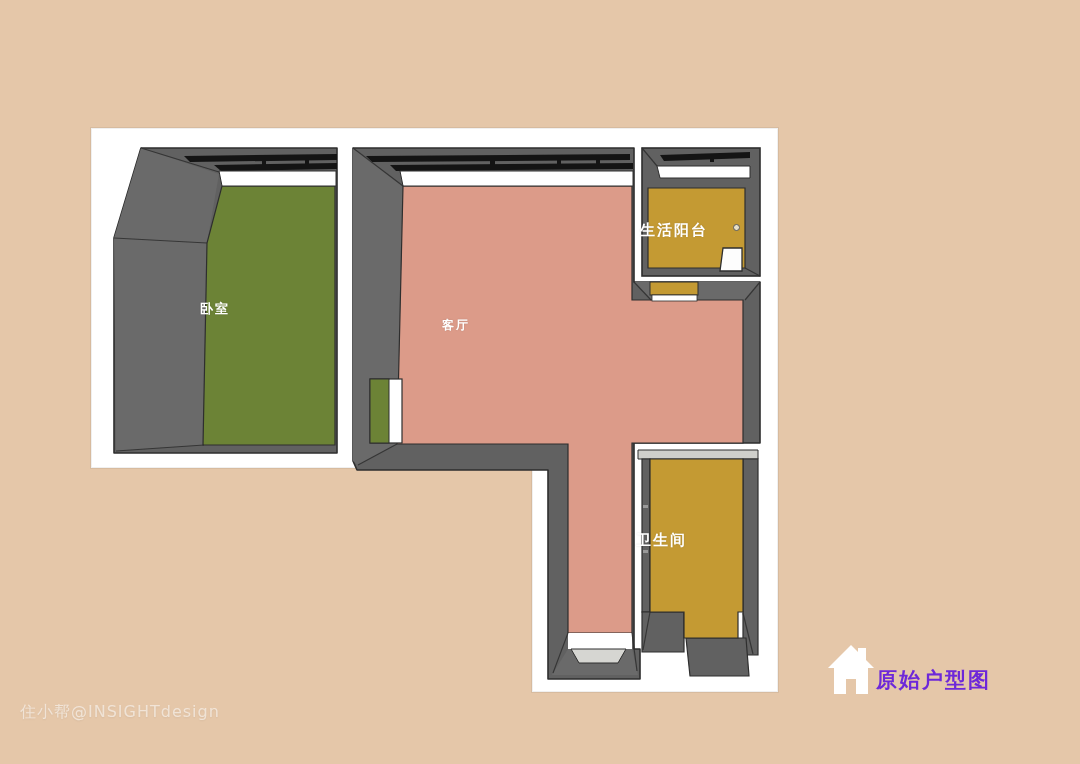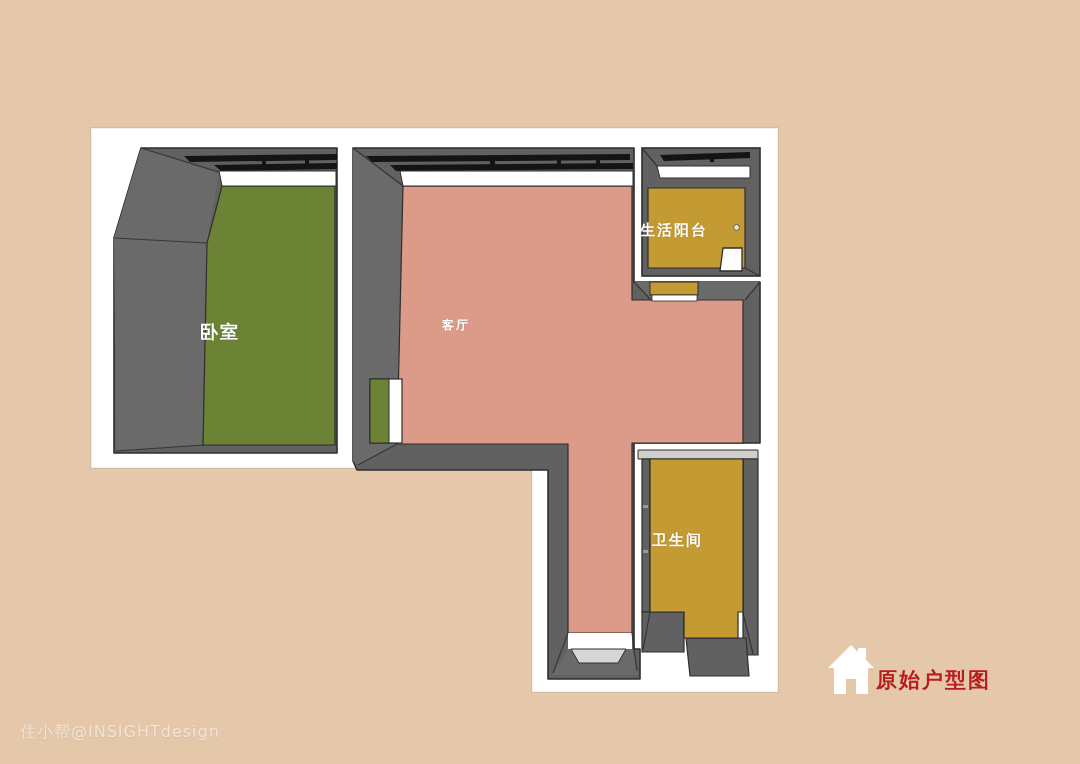--- a/index.html
+++ b/index.html
@@ -14,35 +14,35 @@
   .room-label{
     position:absolute;
     color:#ffffff;
     font-weight:bold;
     text-align:left;
     letter-spacing:2px;
     text-shadow:0 0 2px rgba(0,0,0,0.15);
     pointer-events:none;
     white-space:nowrap;
   }
-  #label-bedroom{left:200px;top:320px;width:90px;font-size:18px;}
+  #label-bedroom{left:200px;top:300px;width:90px;font-size:13px;}
   #label-living{left:442px;top:317px;width:90px;font-size:12px;}
   #label-balcony{left:640px;top:221px;width:112px;font-size:15px;}
-  #label-bathroom{left:652px;top:531px;width:90px;font-size:15px;}
+  #label-bathroom{left:636px;top:531px;width:90px;font-size:15px;}
   #balcony-dot{
     position:absolute;left:733px;top:224px;width:5px;height:5px;
     border:1.5px solid #5a5a5a;border-radius:50%;background:#e8e0c8;
   }
   #caption-text{
     position:absolute;left:876px;top:666px;
-    color:#b91c1c;font-size:21px;font-weight:bold;letter-spacing:2px;white-space:nowrap;
+    color:#6d28d9;font-size:21px;font-weight:bold;letter-spacing:2px;white-space:nowrap;
   }
   #house-icon{position:absolute;left:828px;top:645px;width:46px;height:49px;}
   #watermark{
-    position:absolute;left:20px;top:722px;
+    position:absolute;left:20px;top:702px;
     font-size:16px;color:rgba(255,255,255,0.55);
     letter-spacing:1px;
     text-shadow:0 1px 2px rgba(0,0,0,0.06);
     white-space:nowrap;
   }
 </style>
 </head>
 <body>
 
 <div id="plan-wrap">

